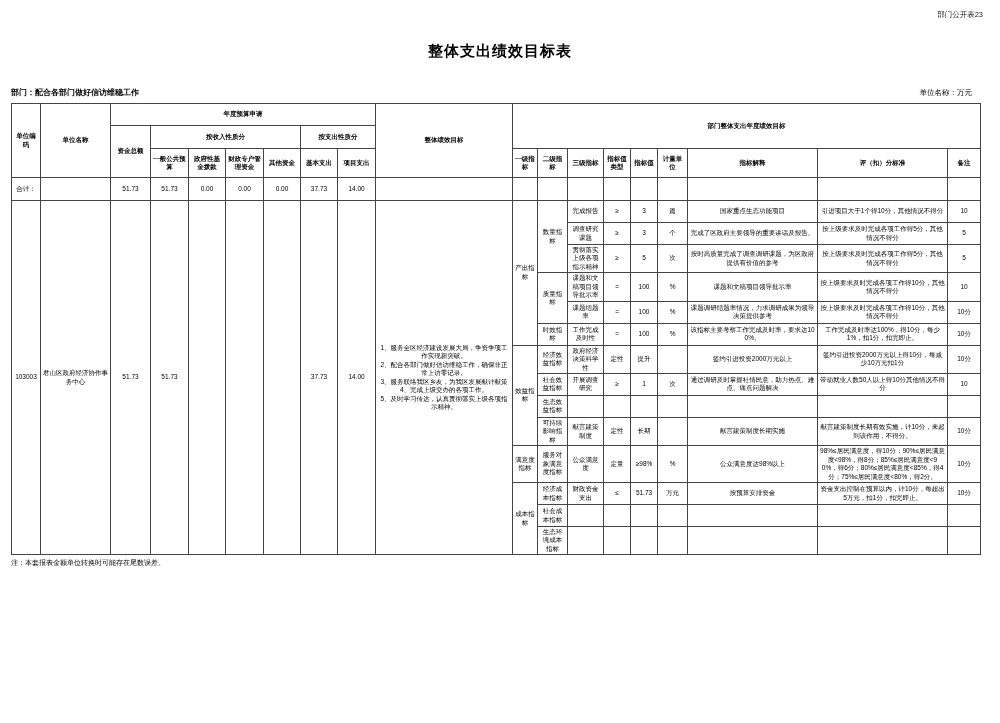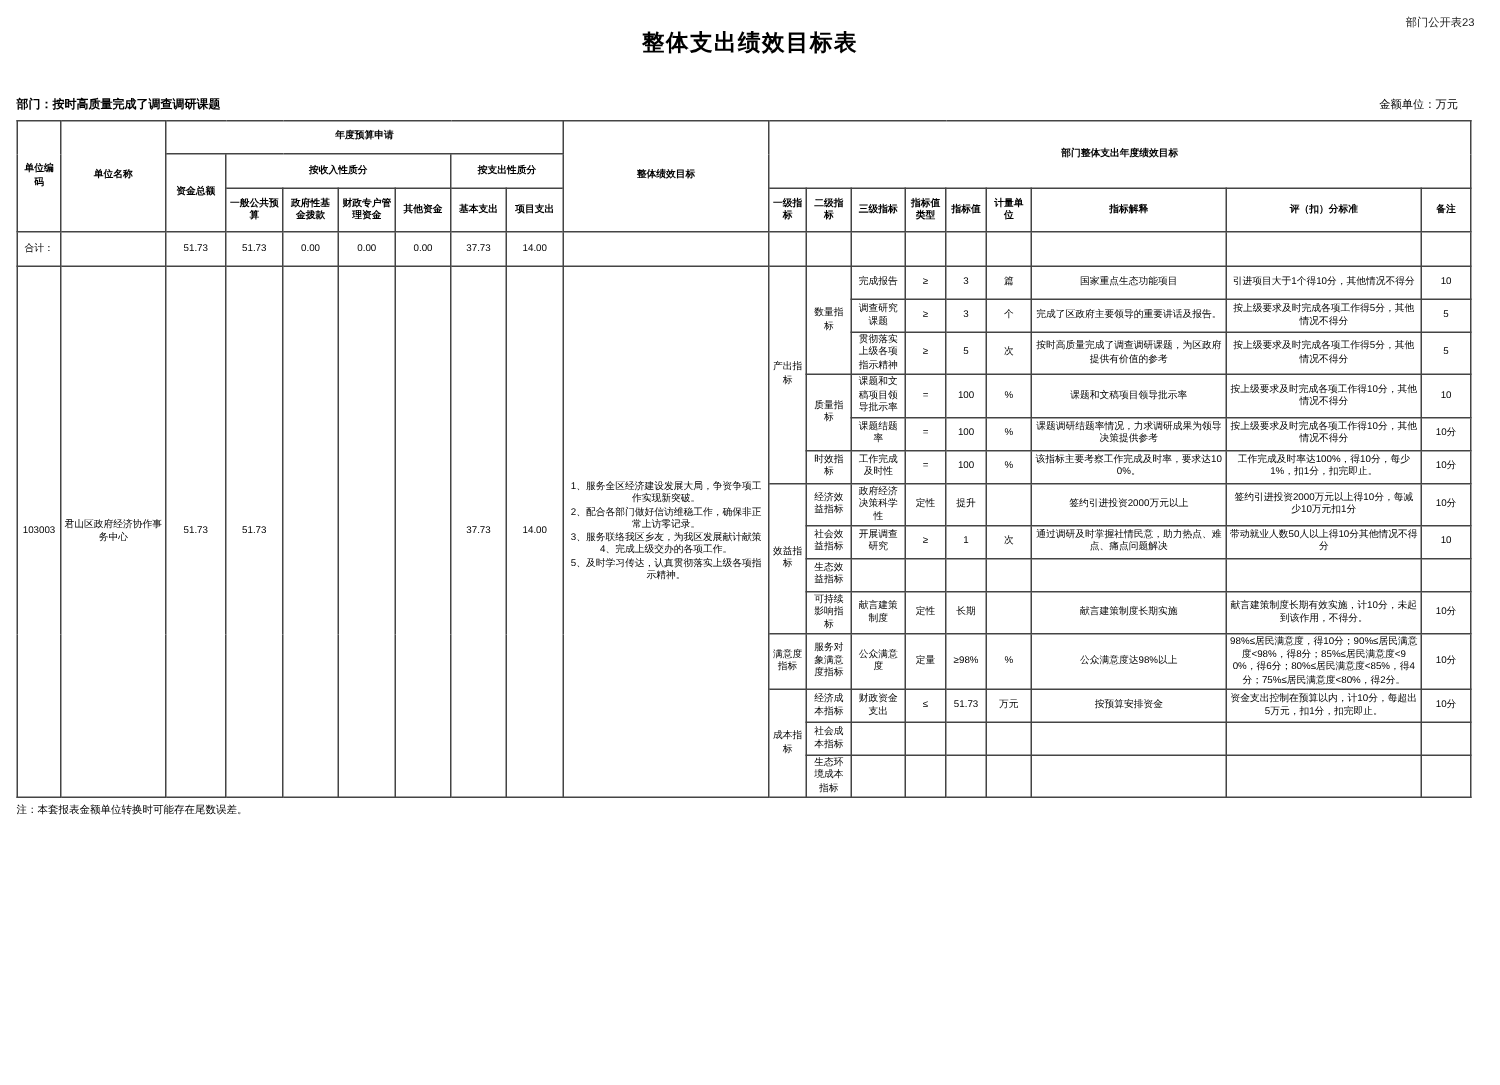--- a/index.html
+++ b/index.html
@@ -3,21 +3,21 @@
 <meta charset="utf-8">
 <style>
   * { box-sizing: border-box; margin: 0; padding: 0; }
   html,body { background:#fff; }
   body {
     width: 1000px; height: 723px;
     font-family: "Liberation Sans", sans-serif;
     color:#000; position: relative; overflow: hidden;
   }
   .corner { position:absolute; top:10px; right:17px; font-size:7.5px; color:#222; }
-  .title { text-align:center; margin-top:19px; font-size:15px; font-weight:bold; letter-spacing:1px; }
+  .title { text-align:center; margin-top:42px; font-size:15px; font-weight:bold; letter-spacing:1px; }
   .meta-row { position:relative; margin:0 28px 0 11px; margin-top:26px; height:11px; }
   .meta-dept { position:absolute; left:0; bottom:0; font-size:8px; font-weight:bold; }
   .meta-unit { position:absolute; right:0; bottom:0; font-size:7.5px; }
   table.main {
     border-collapse: collapse; table-layout: fixed;
     width: 969px; margin-left: 11px; margin-top: 5px;
   }
   table.main td, table.main th {
     border: 1px solid #444;
     font-size: 6.5px; font-weight: normal;
@@ -41,22 +41,22 @@
   .remark { text-align:left; }
   .footnote { margin-left:11px; margin-top:3px; font-size:7px; }
 </style>
 </head>
 <body>
 
 <div class="corner">部门公开表23</div>
 <div class="title">整体支出绩效目标表</div>
 
 <div class="meta-row">
-  <span class="meta-dept">部门：按时高质量完成了调查调研课题</span>
-  <span class="meta-unit">金额单位：万元</span>
+  <span class="meta-dept">部门：配合各部门做好信访维稳工作</span>
+  <span class="meta-unit">单位名称：万元</span>
 </div>
 
 <table class="main">
   <colgroup>
     <col style="width:29px">
       <col style="width:70px">
       <col style="width:40px">
     <col style="width:38px">
       <col style="width:37px">
       <col style="width:38px">

